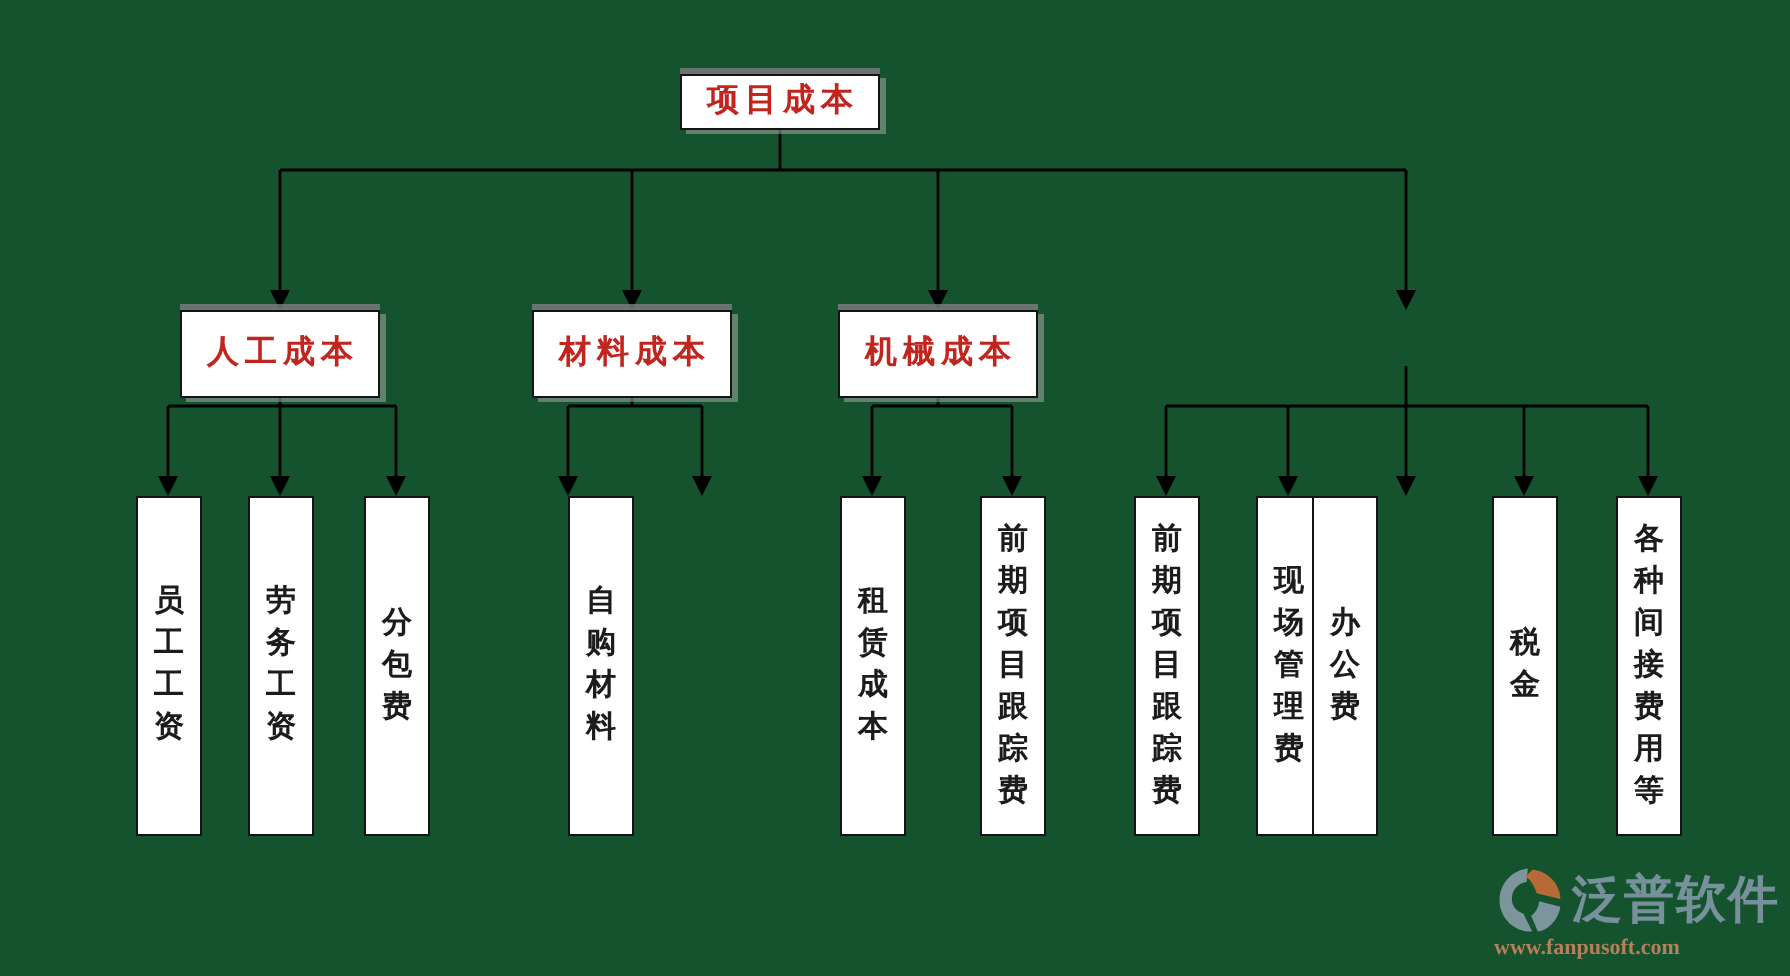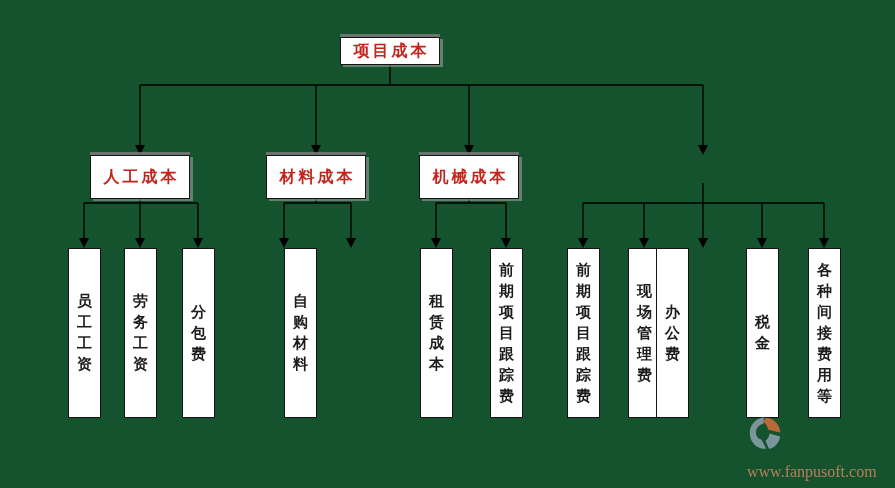--- a/index.html
+++ b/index.html
@@ -39,22 +39,22 @@
     display:flex;flex-direction:column;align-items:flex-start;width:142px;
   }
   .wm-row{display:flex;align-items:center;}
   .wm-brand{
     font-family:"Liberation Sans","DejaVu Sans",sans-serif;
     font-weight:bold;font-size:25px;color:var(--brand,#8c9fb4);
     letter-spacing:1px;line-height:1;white-space:nowrap;
   }
   .wm-url{
     font-family:"Liberation Serif","DejaVu Serif",serif;
-    font-weight:normal;font-size:16px;color:var(--brandUrl,#d98a66);
-    line-height:1;margin-top:13px;white-space:nowrap;
+    font-weight:bold;font-size:11px;color:var(--brandUrl,#d98a66);
+    line-height:1;margin-top:1px;white-space:nowrap;
   }
 </style>
 </head>
 <body>
 
 <div class="stage">
 
   <svg class="connectors" width="895" height="488" viewBox="0 0 895 488">
     <path d="M390 65 V85 M140 85 H703
              M140 85 V146 M316 85 V146 M469 85 V146 M703 85 V146
@@ -135,17 +135,18 @@
     <div class="leaf-label">各种间接费用等</div>
   </div>
 
   <div class="watermark">
     <div class="wm-row">
       <svg width="36" height="36" viewBox="0 0 32 32" style="margin-right:3px">
         <path d="M15 2 C7 3 2 10 2.5 17 C3 25 10 30.5 17 30 L13 22 C9.5 21 7.5 18 8 14.5 C8.5 11 11 8.5 14.5 8 Z" fill="#93a4b6"></path>
         <path d="M17 2.5 C24 3 29.5 9 29.5 15.5 L19 13 C18 10 16.5 7 14 5.5 Z" fill="#dd7038"></path>
         <path d="M20 16.5 L29.5 19 C28.5 25 24 29.5 19.5 30 L16.5 23 C18.5 21.5 20 19 20 16.5 Z" fill="#93a4b6"></path>
       </svg>
+      <span class="wm-brand">泛普软件</span>
     </div>
     <span class="wm-url">www.fanpusoft.com</span>
   </div>
 
 </div>
 
 </body></html>

